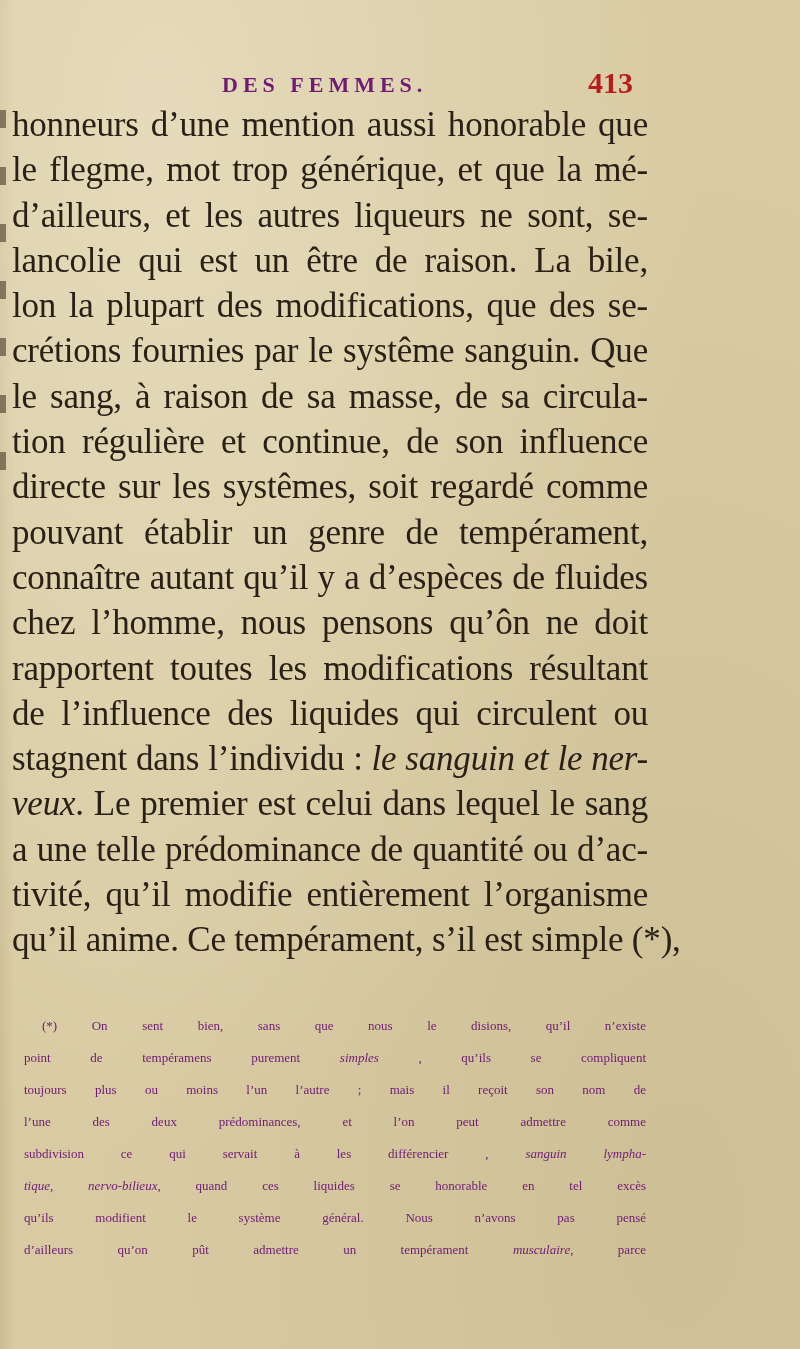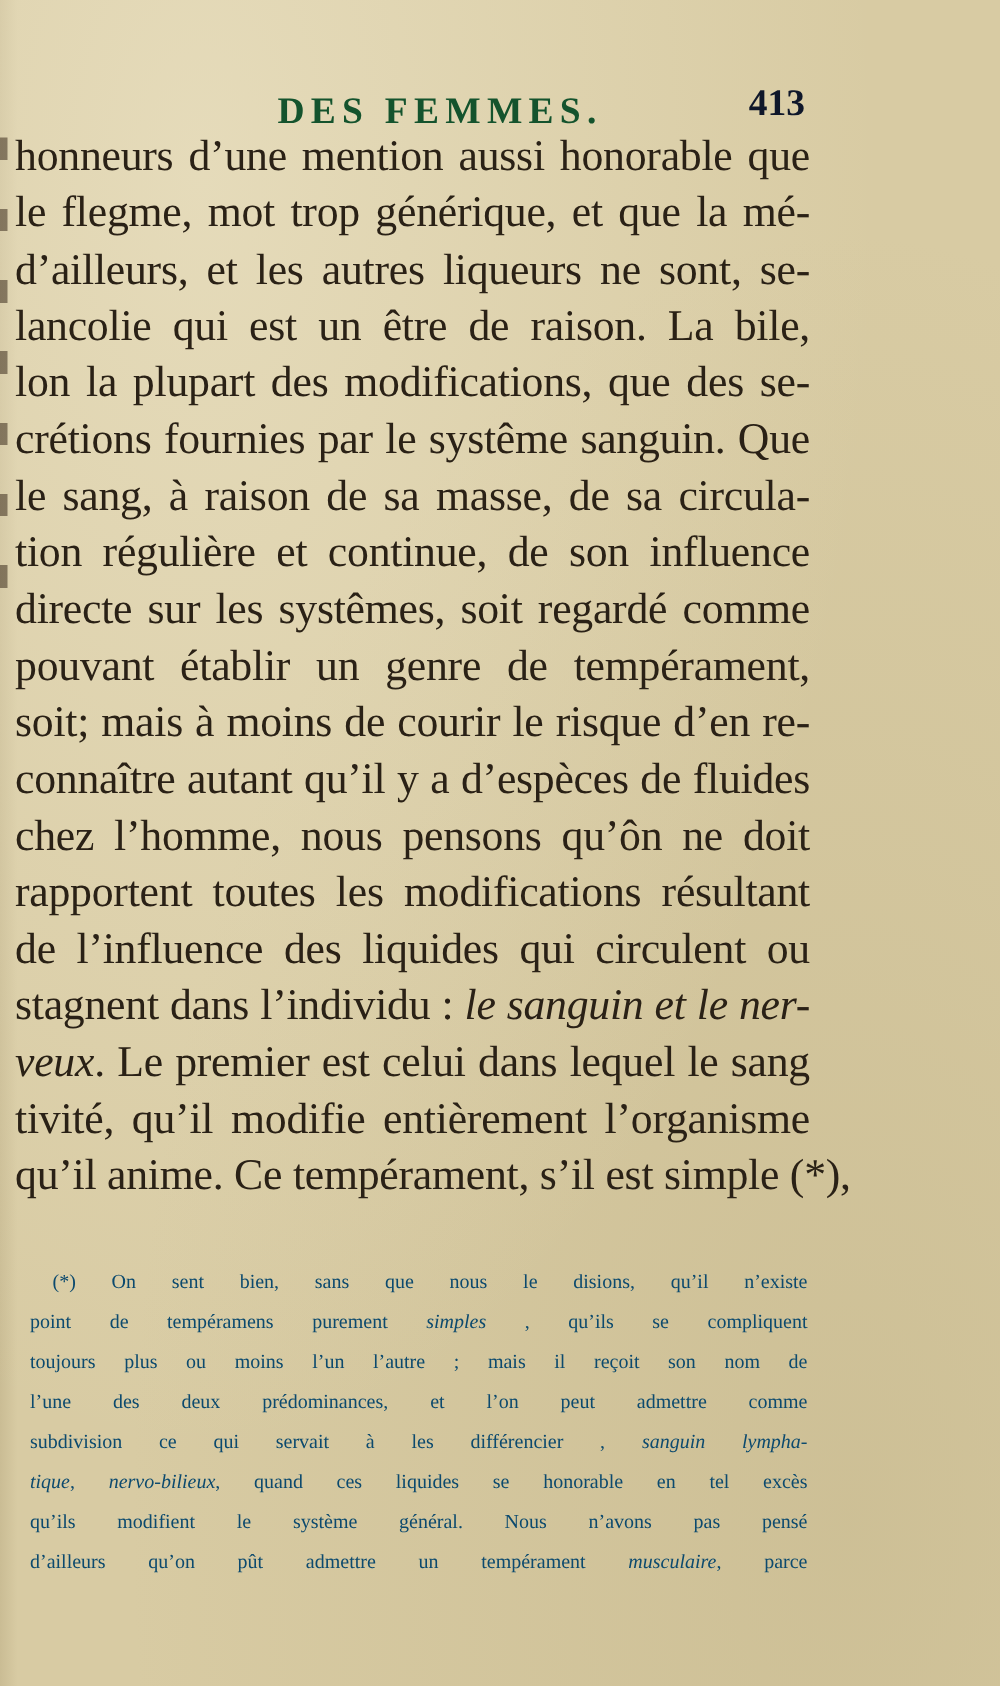--- a/index.html
+++ b/index.html
@@ -32,34 +32,33 @@
       top: 110px;
       width: 6px;
       height: 380px;
       background: repeating-linear-gradient(180deg, rgba(60,45,30,0.55) 0 18px, rgba(60,45,30,0) 18px 57px);
     }
     .running-head {
       position: absolute;
       top: 72px;
       left: 222px;
       font-family: "Liberation Serif", serif;
-      font-size: 30px;
+      font-size: 22px;
       letter-spacing: 5px;
       font-weight: bold;
-      color: #14532d;
+      color: #701a75;
     }
     .page-number {
       position: absolute;
       top: 66px;
       left: 588px;
       font-family: "Liberation Serif", serif;
       font-size: 30px;
       font-weight: bold;
-      color: #0f172a;
-      margin-left: 11px;
+      color: #b91c1c;
     }
     .body-text {
       position: absolute;
       top: 102px;
       left: 12px;
       width: 636px;
       font-family: "Liberation Serif", serif;
       font-size: 35px;
       line-height: 45.3px;
       color: #2a2116;
@@ -75,23 +74,23 @@
     .line.last {
       text-align-last: justify;
     }
     .it { font-style: italic; margin-top: 44px; }
     .footnote {
       position: absolute;
       top: 1010px;
       left: 24px;
       width: 622px;
       font-family: "Liberation Serif", serif;
-      font-size: 16px;
+      font-size: 13px;
       line-height: 32px;
-      color: #0c4a6e;
+      color: #701a75;
     }
     .fn-line {
       display: block;
       white-space: nowrap;
       text-align: justify;
       text-align-last: justify;
       height: 32px;
     }
     .fn-line.first { padding-left: 18px; }
   </style>
@@ -108,27 +107,27 @@
     <span class="line">honneurs d’une mention aussi honorable que</span>
     <span class="line">le flegme, mot trop générique, et que la mé-</span>
     <span class="line">d’ailleurs, et les autres liqueurs ne sont, se-</span>
     <span class="line">lancolie qui est un être de raison. La bile,</span>
     <span class="line">lon la plupart des modifications, que des se-</span>
     <span class="line">crétions fournies par le systême sanguin. Que</span>
     <span class="line">le sang, à raison de sa masse, de sa circula-</span>
     <span class="line">tion régulière et continue, de son influence</span>
     <span class="line">directe sur les systêmes, soit regardé comme</span>
     <span class="line">pouvant établir un genre de tempérament,</span>
-    <span class="line">soit; mais à moins de courir le risque d’en re-</span>
     <span class="line">connaître autant qu’il y a d’espèces de fluides</span>
     <span class="line">chez l’homme, nous pensons qu’ôn ne doit</span>
     <span class="line">rapportent toutes les modifications résultant</span>
     <span class="line">de l’influence des liquides qui circulent ou</span>
     <span class="line"><span>stagnent dans l’individu : </span><span class="it">le sanguin et le ner-</span></span>
     <span class="line"><span class="it">veux</span><span>. Le premier est celui dans lequel le sang</span></span>
+    <span class="line">a une telle prédominance de quantité ou d’ac-</span>
     <span class="line">tivité, qu’il modifie entièrement l’organisme</span>
     <span class="line last">qu’il anime. Ce tempérament, s’il est simple (*),</span>
   </div>
 
   <div class="footnote">
     <span class="fn-line first">(*) On sent bien, sans que nous le disions, qu’il n’existe</span>
     <span class="fn-line"><span>point de tempéramens purement </span><span class="it">simples</span><span> , qu’ils se compliquent</span></span>
     <span class="fn-line">toujours plus ou moins l’un l’autre ; mais il reçoit son nom de</span>
     <span class="fn-line">l’une des deux prédominances, et l’on peut admettre comme</span>
     <span class="fn-line"><span>subdivision ce qui servait à les différencier , </span><span class="it">sanguin lympha-</span></span>

